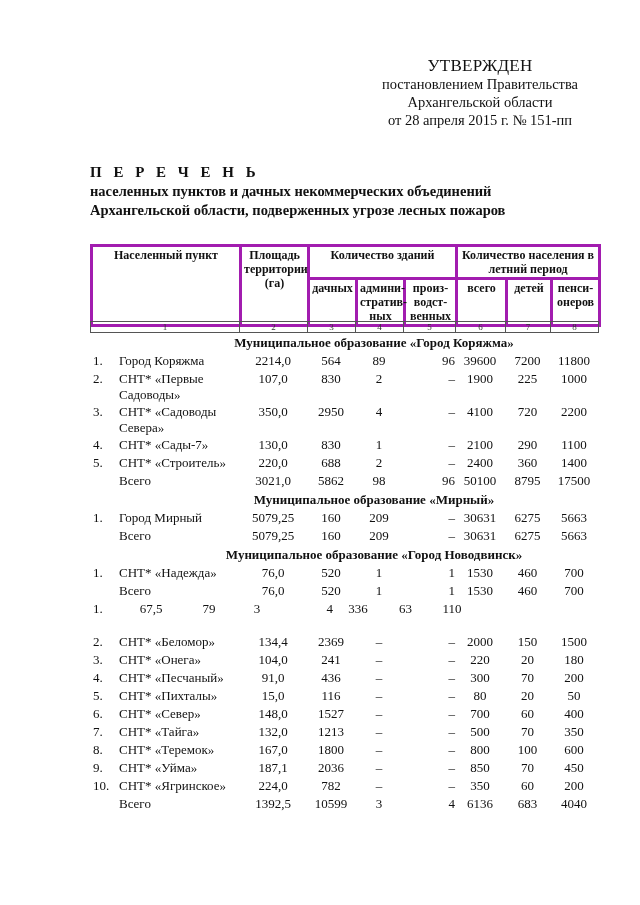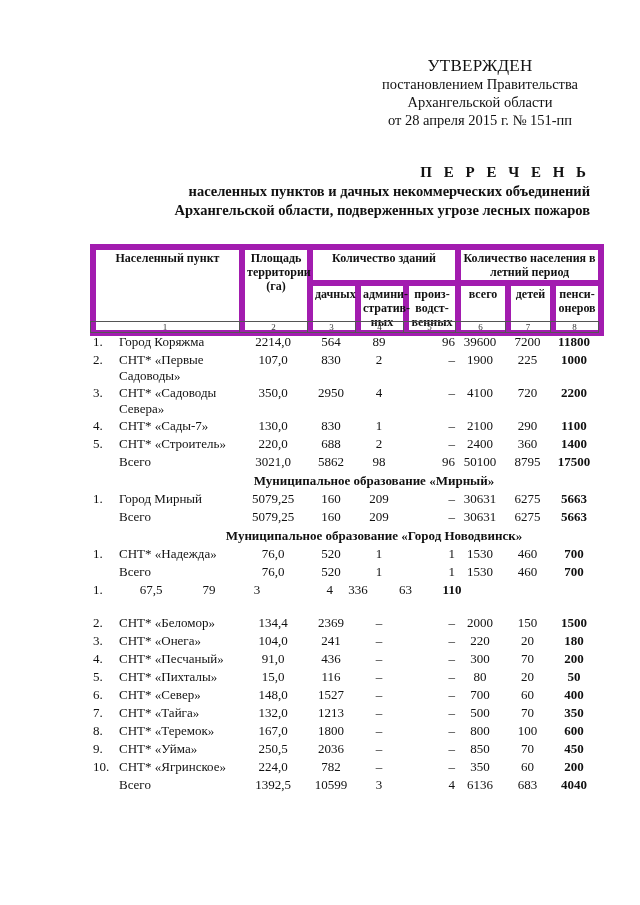--- a/index.html
+++ b/index.html
@@ -8,32 +8,32 @@
       font-family: "Liberation Serif", "DejaVu Serif", serif;
       color: #111;
     }
     .approval {
       position: absolute; left: 362px; top: 57px; width: 236px;
       text-align: center; font-size: 14.5px; line-height: 18px;
     }
     .approval .a-title { font-size: 17px; letter-spacing: 0.3px; }
     .doc-title {
       position: absolute; left: 90px; top: 163px; width: 500px;
-      text-align: right; font-weight: bold;
+      text-align: left; font-weight: bold;
     }
     .doc-title .t1 { font-size: 15px; letter-spacing: 4px; line-height: 19px; }
     .doc-title .t2 { font-size: 14.5px; line-height: 19px; }
 
     table.hdr {
       position: absolute; left: 90px; top: 244px; width: 508px;
       border-collapse: collapse; font-size: 12px; font-weight: bold;
       table-layout: fixed;
     }
     table.hdr td {
-      border: 6px solid #a21caf; text-align: center; vertical-align: top;
+      border: 3px solid #a21caf; text-align: center; vertical-align: top;
       padding: 1px 2px; line-height: 14px;
     }
     table.nums {
       position: absolute; left: 90px; top: 321px; width: 508px;
       border-collapse: collapse; font-size: 9px; table-layout: fixed;
     }
     table.nums td {
       border: 1px solid #555; text-align: center; height: 10px;
       padding: 0; line-height: 10px; color: #333;
     }
@@ -51,21 +51,21 @@
     .row.h2 { height: 33px; }
     .c { text-align: center; }
     .cn { width: 27px; text-align: left; padding-left: 3px; box-sizing: border-box; }
     .cname { width: 122px; padding-left: 2px; box-sizing: border-box; line-height: 16px; padding-top: 1px; }
     .c2 { width: 68px; }
     .c3 { width: 48px; }
     .c4 { width: 48px; }
     .c5 { width: 52px; text-align: right; }
     .c6 { width: 50px; }
     .c7 { width: 45px; }
-    .c8 { width: 48px; font-weight: bold; }
+    .c8 { width: 48px; }
   </style>
 </head>
 <body>
 
 <div class="approval">
   <div class="a-title">УТВЕРЖДЕН</div>
   <div>постановлением Правительства</div>
   <div>Архангельской области</div>
   <div>от 28 апреля 2015 г. № 151-пп</div>
 </div>
@@ -124,20 +124,21 @@
     <td>4</td>
     <td>5</td>
     <td>6</td>
     <td>7</td>
     <td>8</td>
   </tr>
 </tbody>
   </table>
 
 <div class="body-table" id="body-table">
+    <div class="sec-head">Муниципальное образование «Город Коряжма»</div>
     <div class="row h1">
       <div class="cn">1.</div>
       <div class="cname">Город Коряжма</div>
       <div class="c c2">2214,0</div>
       <div class="c c3">564</div>
       <div class="c c4">89</div>
       <div class="c c5">96</div>
       <div class="c c6">39600</div>
       <div class="c c7">7200</div>
       <div class="c c8">11800</div>
@@ -326,21 +327,21 @@
       <div class="c c3">1800</div>
       <div class="c c4">–</div>
       <div class="c c5">–</div>
       <div class="c c6">800</div>
       <div class="c c7">100</div>
       <div class="c c8">600</div>
     </div>
     <div class="row h1">
       <div class="cn">9.</div>
       <div class="cname">СНТ* «Уйма»</div>
-      <div class="c c2">250,5</div>
+      <div class="c c2">187,1</div>
       <div class="c c3">2036</div>
       <div class="c c4">–</div>
       <div class="c c5">–</div>
       <div class="c c6">850</div>
       <div class="c c7">70</div>
       <div class="c c8">450</div>
     </div>
     <div class="row h1">
       <div class="cn">10.</div>
       <div class="cname">СНТ* «Ягринское»</div>

